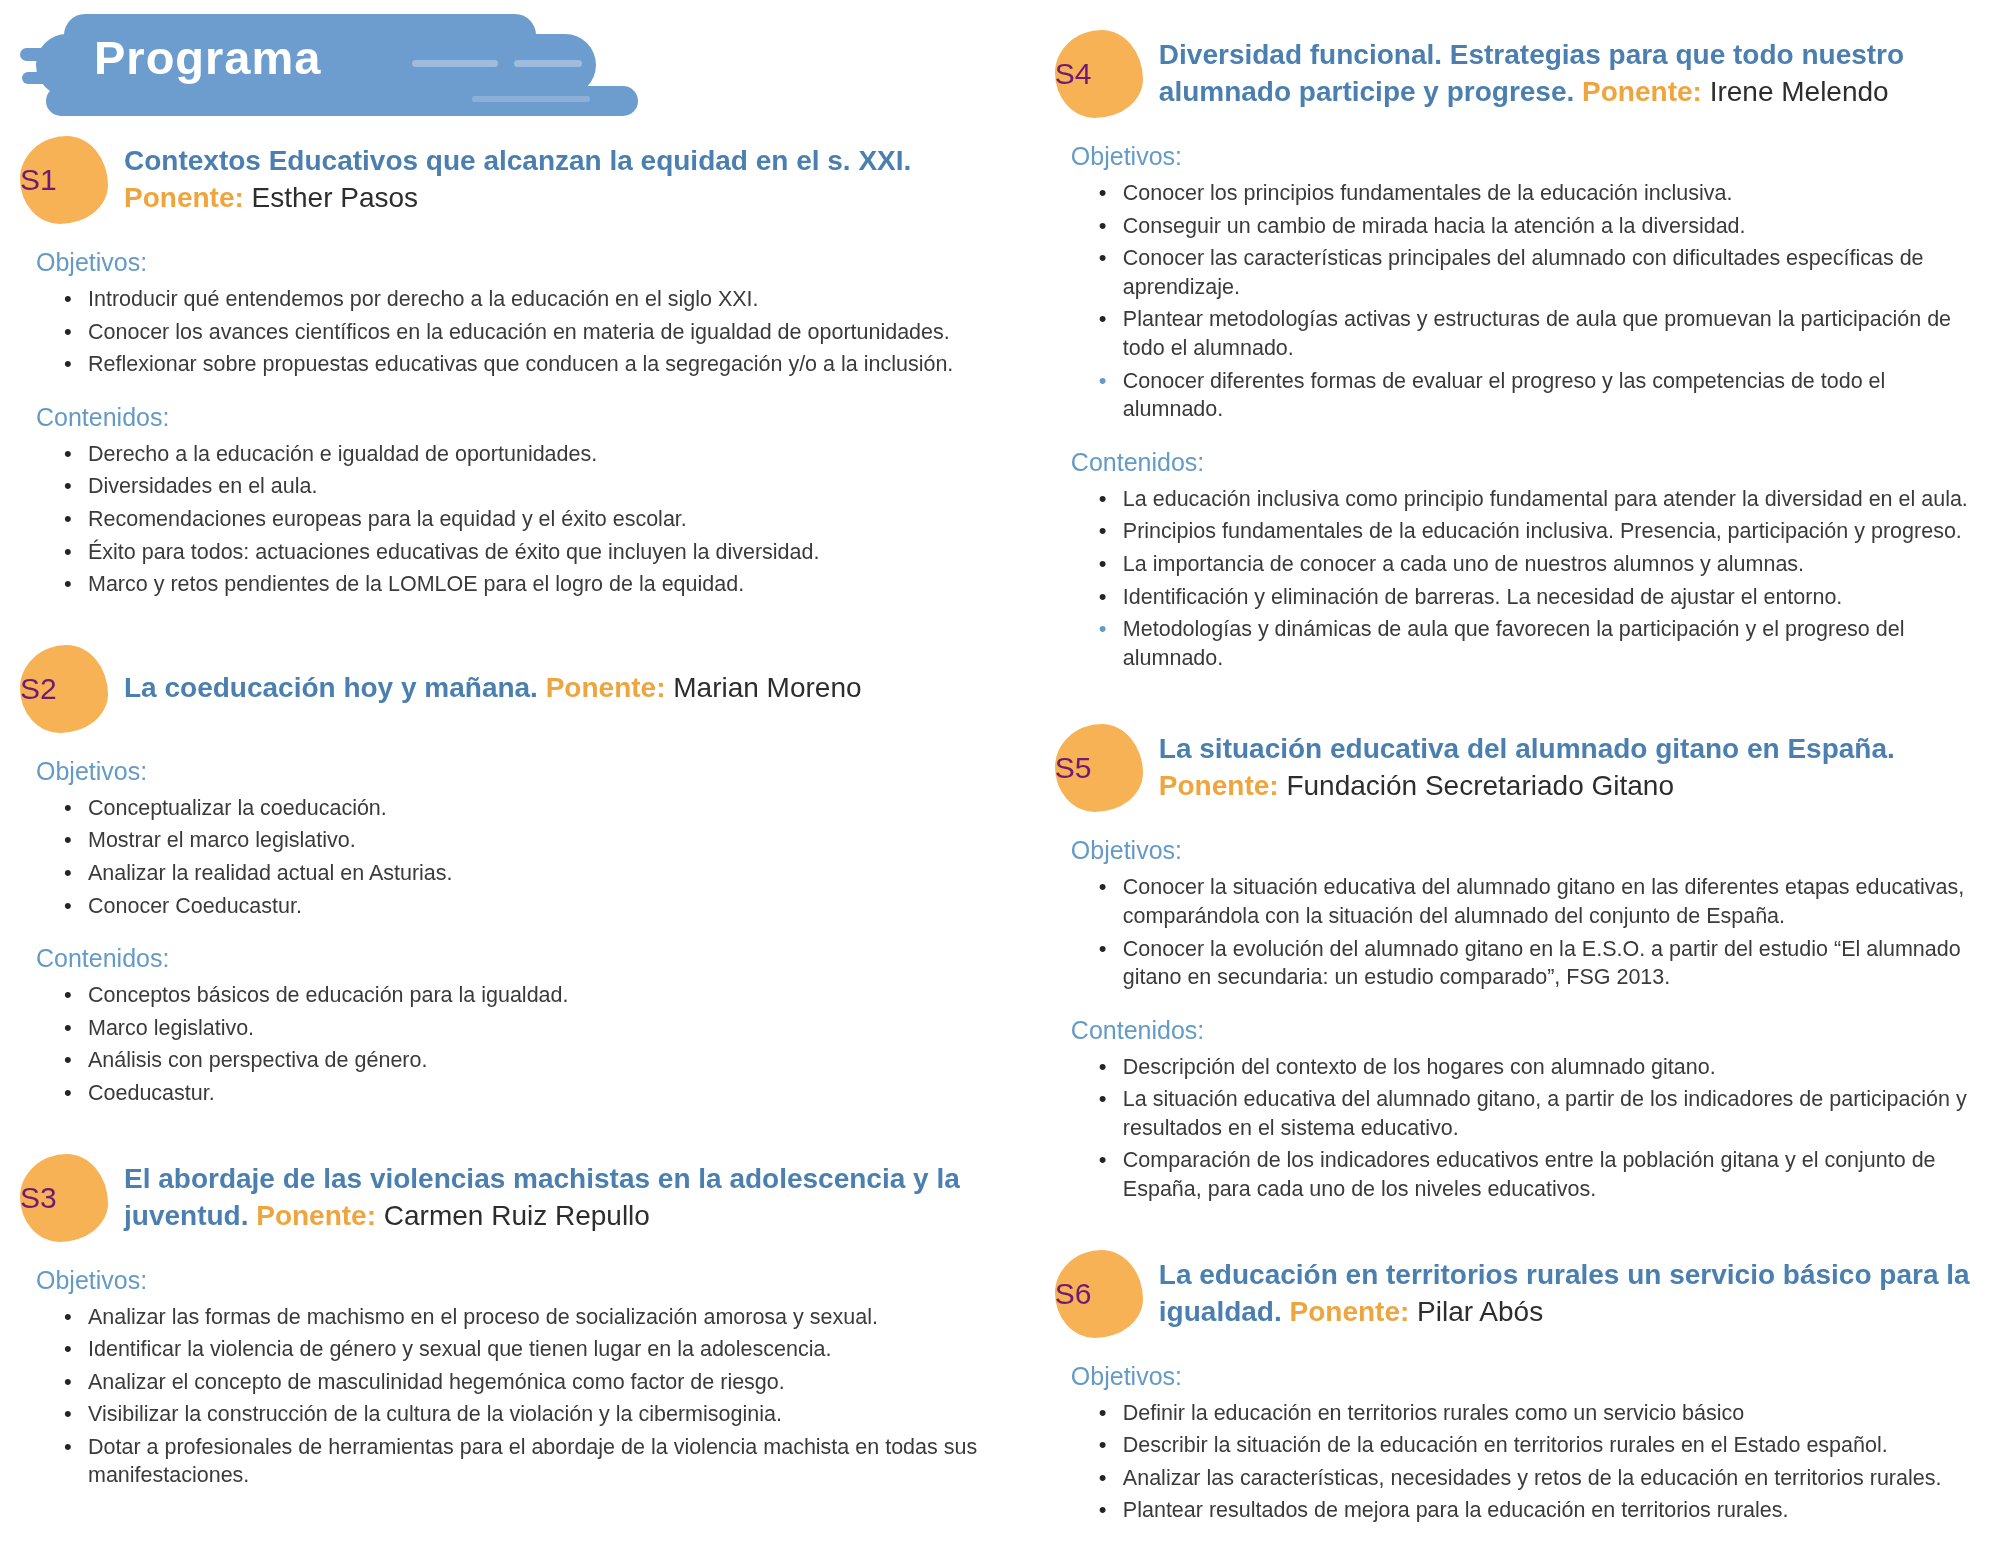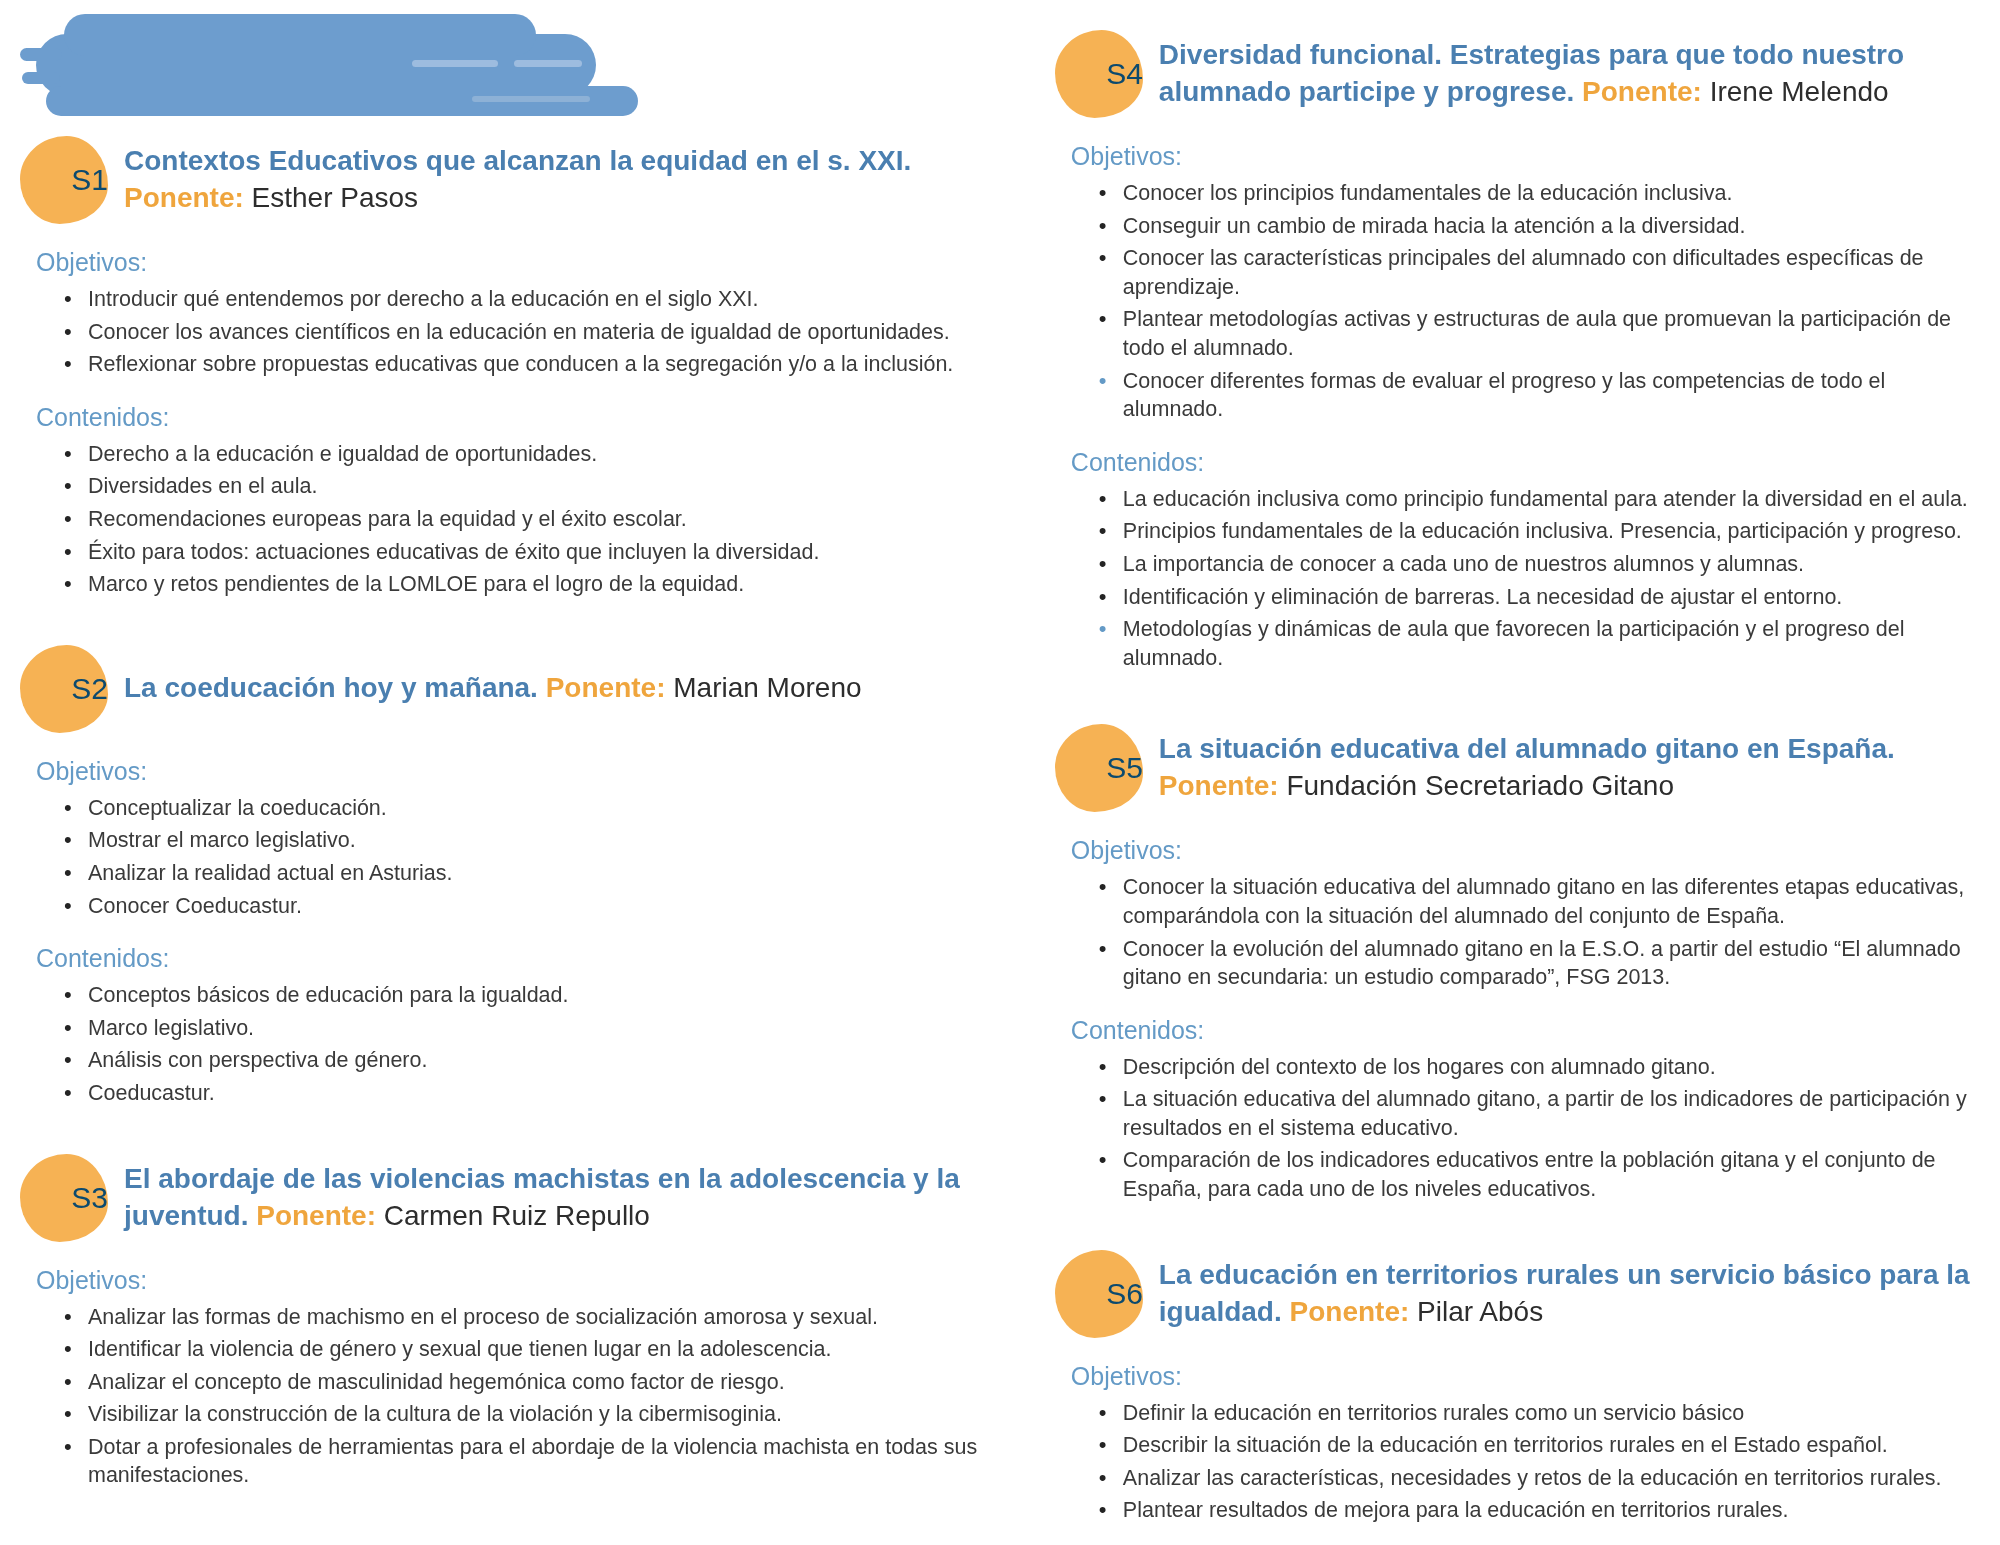--- a/index.html
+++ b/index.html
@@ -26,22 +26,22 @@
   
   .session { margin-top:46px; }
   #s1, #s4 { margin-top:0; }
   #s5 { margin-top:52px; }
 
   .session-header { display:flex; align-items:center; gap:16px; }
   .badge {
     flex:0 0 auto; width:88px; height:88px;
     background:var(--badge, #f6b254);
     border-radius:53% 47% 55% 45% / 49% 56% 44% 51%;
-    display:flex; align-items:center; justify-content:flex-end;
-    font-size:30px; color:#0c4a6e;
+    display:flex; align-items:center; justify-content:flex-start;
+    font-size:30px; color:#701a75;
   }
   .session-title {
     margin:0; font-size:28px; line-height:1.32; font-weight:700;
     color:var(--title, #4a7fb0);
   }
   .session-title .p { color:var(--ponente, #efa53d); }
   .session-title .n { color:#2d2d2d; font-weight:400; }
 
   .subhead {
     margin:24px 0 8px 16px; font-size:25px; font-weight:400;
@@ -69,20 +69,21 @@
       <svg class="brush" viewBox="0 0 630 118" aria-hidden="true">
         <rect x="16" y="26" width="560" height="62" rx="31" fill="#6d9dce"></rect>
         <rect x="44" y="6" width="472" height="42" rx="21" fill="#6d9dce"></rect>
         <rect x="26" y="78" width="592" height="30" rx="15" fill="#6d9dce"></rect>
         <rect x="0" y="40" width="42" height="13" rx="6.5" fill="#6d9dce"></rect>
         <rect x="2" y="64" width="38" height="12" rx="6" fill="#6d9dce"></rect>
         <rect x="392" y="52" width="86" height="7" rx="3.5" fill="#9dbcdf"></rect>
         <rect x="494" y="52" width="68" height="7" rx="3.5" fill="#9dbcdf"></rect>
         <rect x="452" y="88" width="118" height="6" rx="3" fill="#8db1d6"></rect>
       </svg>
+      <h1 class="page-title">Programa</h1>
     </header>
 
     <section class="session" id="s1">
       <div class="session-header">
         <div class="badge">
           <span>S1</span>
         </div>
         <h2 class="session-title">
           <span class="t">Contextos Educativos que alcanzan la equidad en el s. XXI.</span>
           <span class="p">Ponente:</span>

